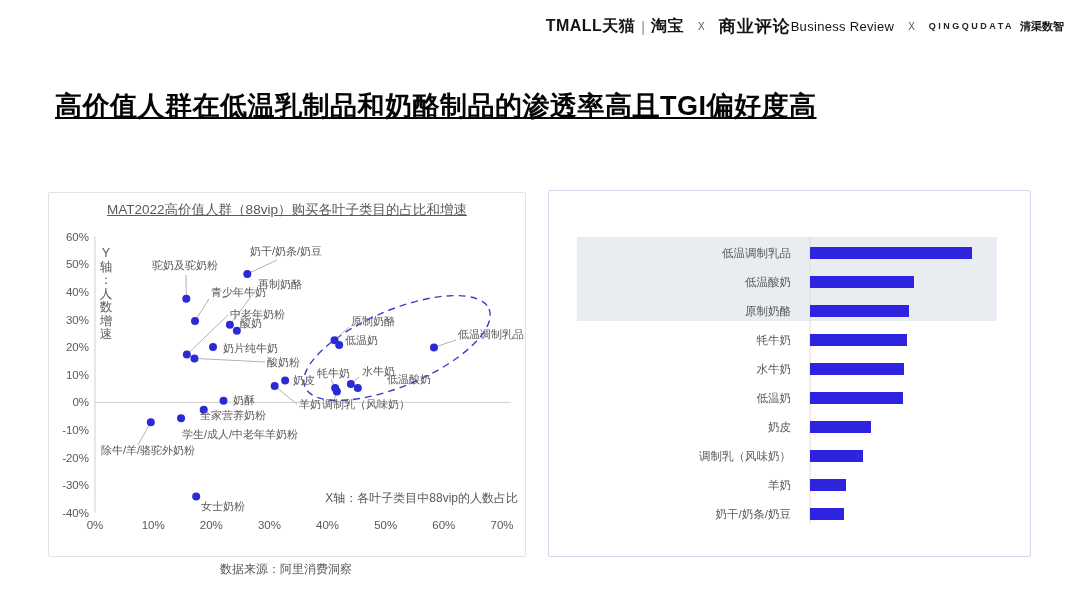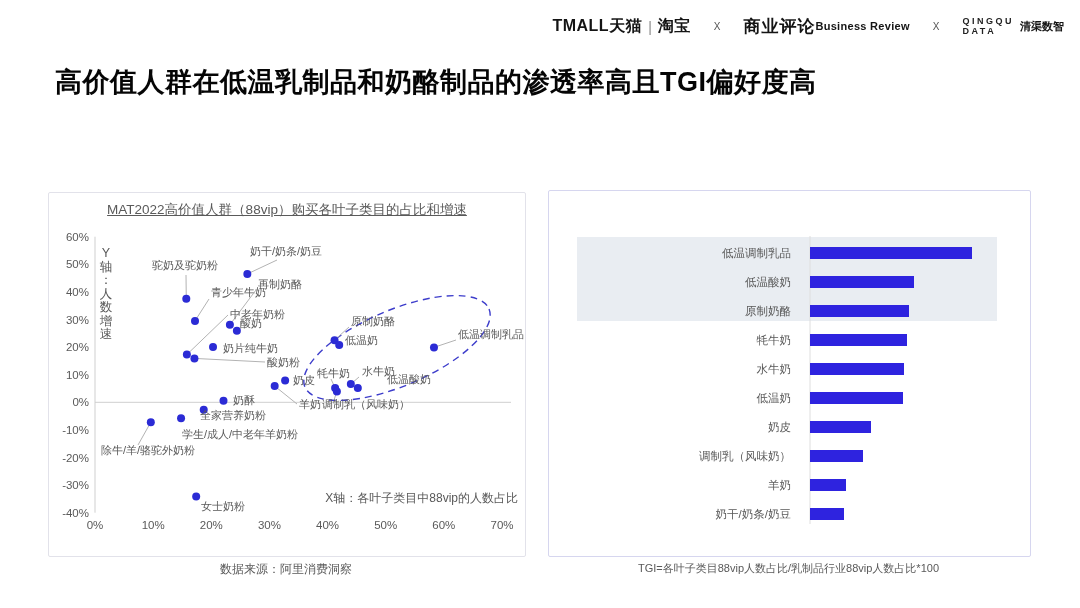--- a/index.html
+++ b/index.html
@@ -1,32 +1,32 @@
 <!DOCTYPE html>
 <html><head>
 <meta charset="utf-8">
 <style>
   html,body{margin:0;padding:0;background:#fff;}
   .page{position:relative;width:1080px;height:608px;background:#fff;overflow:hidden;
         font-family:"Liberation Sans","DejaVu Sans",sans-serif;}
   
-  .logos{position:absolute;top:16px;right:16px;display:flex;align-items:center;gap:19px;color:#141414;}
+  .logos{position:absolute;top:16px;right:16px;display:flex;align-items:center;gap:10px;color:#141414;}
   .logo-row{display:flex;align-items:center;gap:4px;}
   .logo-tmall,.logo-taobao{font-size:16px;font-weight:bold;letter-spacing:.5px;}
   .logo-divider{color:#8a8a8a;font-size:14px;font-weight:300;margin:0 2px;}
   .logo-x{font-size:10px;color:#555;margin:0 4px;}
   .logo-stack{display:flex;flex-direction:row;align-items:center;line-height:1.05;}
   .bizreview-cn{font-family:"Liberation Serif","DejaVu Serif",serif;font-weight:bold;font-size:17px;letter-spacing:1px;}
-  .bizreview-en{font-size:11px;font-weight:bold;letter-spacing:.3px;}
+  .bizreview-en{font-size:13px;font-weight:normal;letter-spacing:.3px;}
   .qingqu{display:flex;align-items:center;gap:6px;}
-  .qingqu-en{display:flex;flex-direction:column;line-height:1.1;justify-content:flex-end;}
+  .qingqu-en{display:flex;flex-direction:row;line-height:1.1;justify-content:flex-end;}
   .qingqu-en span{font-size:9px;letter-spacing:2.5px;font-weight:bold;color:#222;}
   .qingqu-cn{font-size:11px;font-weight:bold;}
   
-  .page-title{position:absolute;left:55px;top:64px;font-size:27px;font-weight:900;color:#050505;letter-spacing:.5px;}
+  .page-title{position:absolute;left:55px;top:88px;font-size:27px;font-weight:900;color:#050505;letter-spacing:.5px;text-decoration:underline;}
   
   .card{position:absolute;background:#fff;border:1px solid #e2e2ea;border-radius:2px;}
   .card-left{left:48px;top:192px;width:476px;height:363px;}
   .card-right{left:548px;top:190px;width:481px;height:365px;border-color:#d6d6ef;}
   .card-title{position:absolute;left:0;right:0;text-align:center;font-size:13.5px;color:#5a5a5a;}
   .card-left .card-title{top:8px;text-decoration:underline;}
   .card-right .card-title{top:18px;}
   .card svg{position:absolute;left:0;top:0;}
   svg text{font-family:"Liberation Sans","DejaVu Sans",sans-serif;}
   
@@ -176,15 +176,14 @@
         <text x="242" y="269" text-anchor="end" font-size="11.5" fill="#595959">调制乳（风味奶）</text>
         <rect x="261" y="259" width="53" height="12" fill="#2E23DF"></rect>
         <text x="242" y="298" text-anchor="end" font-size="11.5" fill="#595959">羊奶</text>
         <rect x="261" y="288" width="36" height="12" fill="#2E23DF"></rect>
         <text x="242" y="327" text-anchor="end" font-size="11.5" fill="#595959">奶干/奶条/奶豆</text>
         <rect x="261" y="317" width="34" height="12" fill="#2E23DF"></rect>
       </svg>
   </div>
 
   <div class="note note-left">数据来源：阿里消费洞察</div>
-  <div class="note note-right">TGI=各叶子类目88vip人数占比/乳制品行业88vip人数占比*100</div>
 
 </div>
 
 </body></html>

